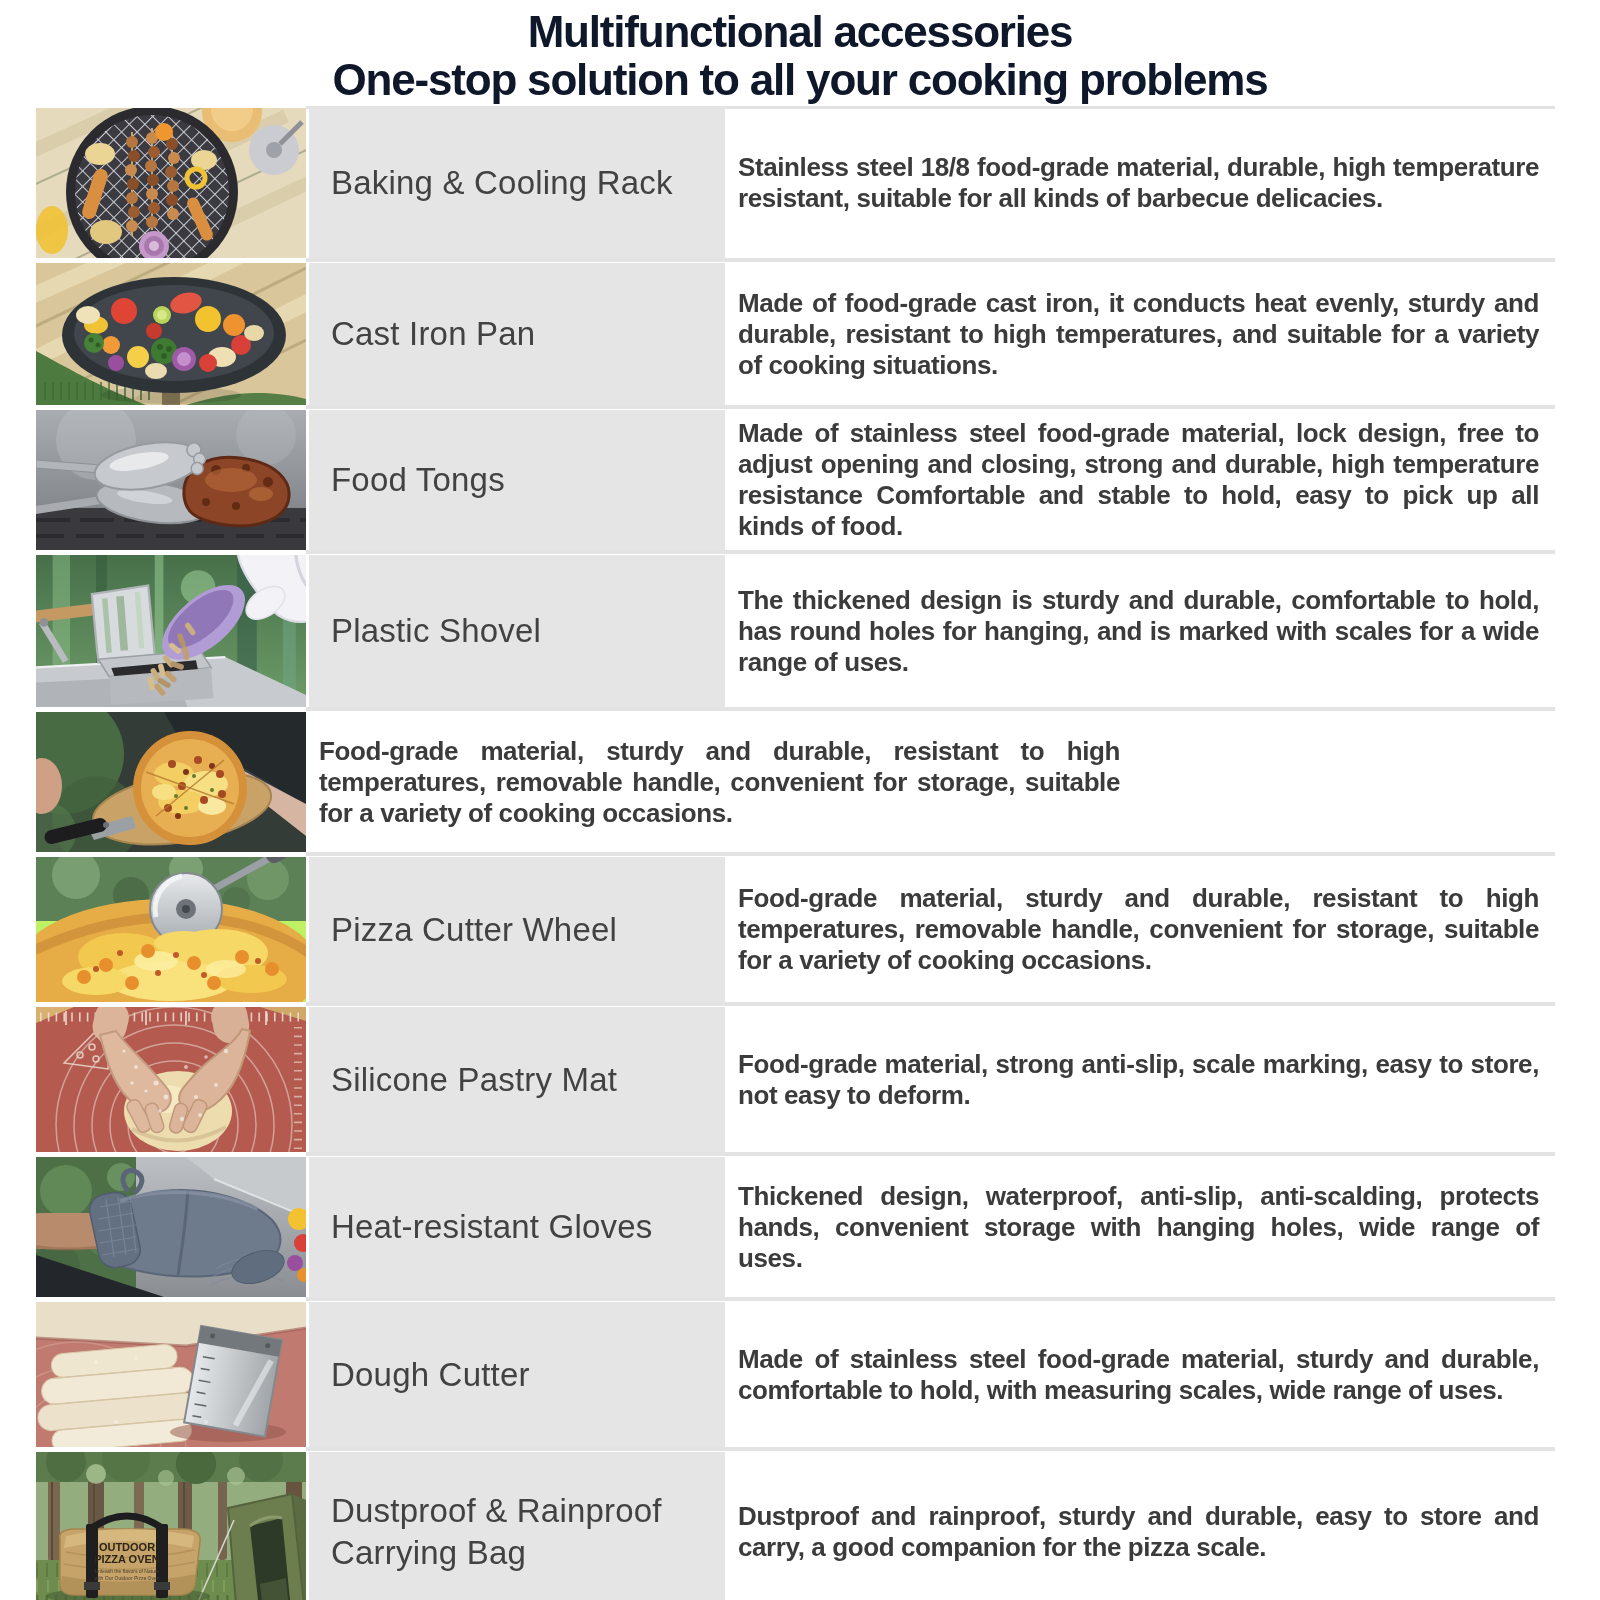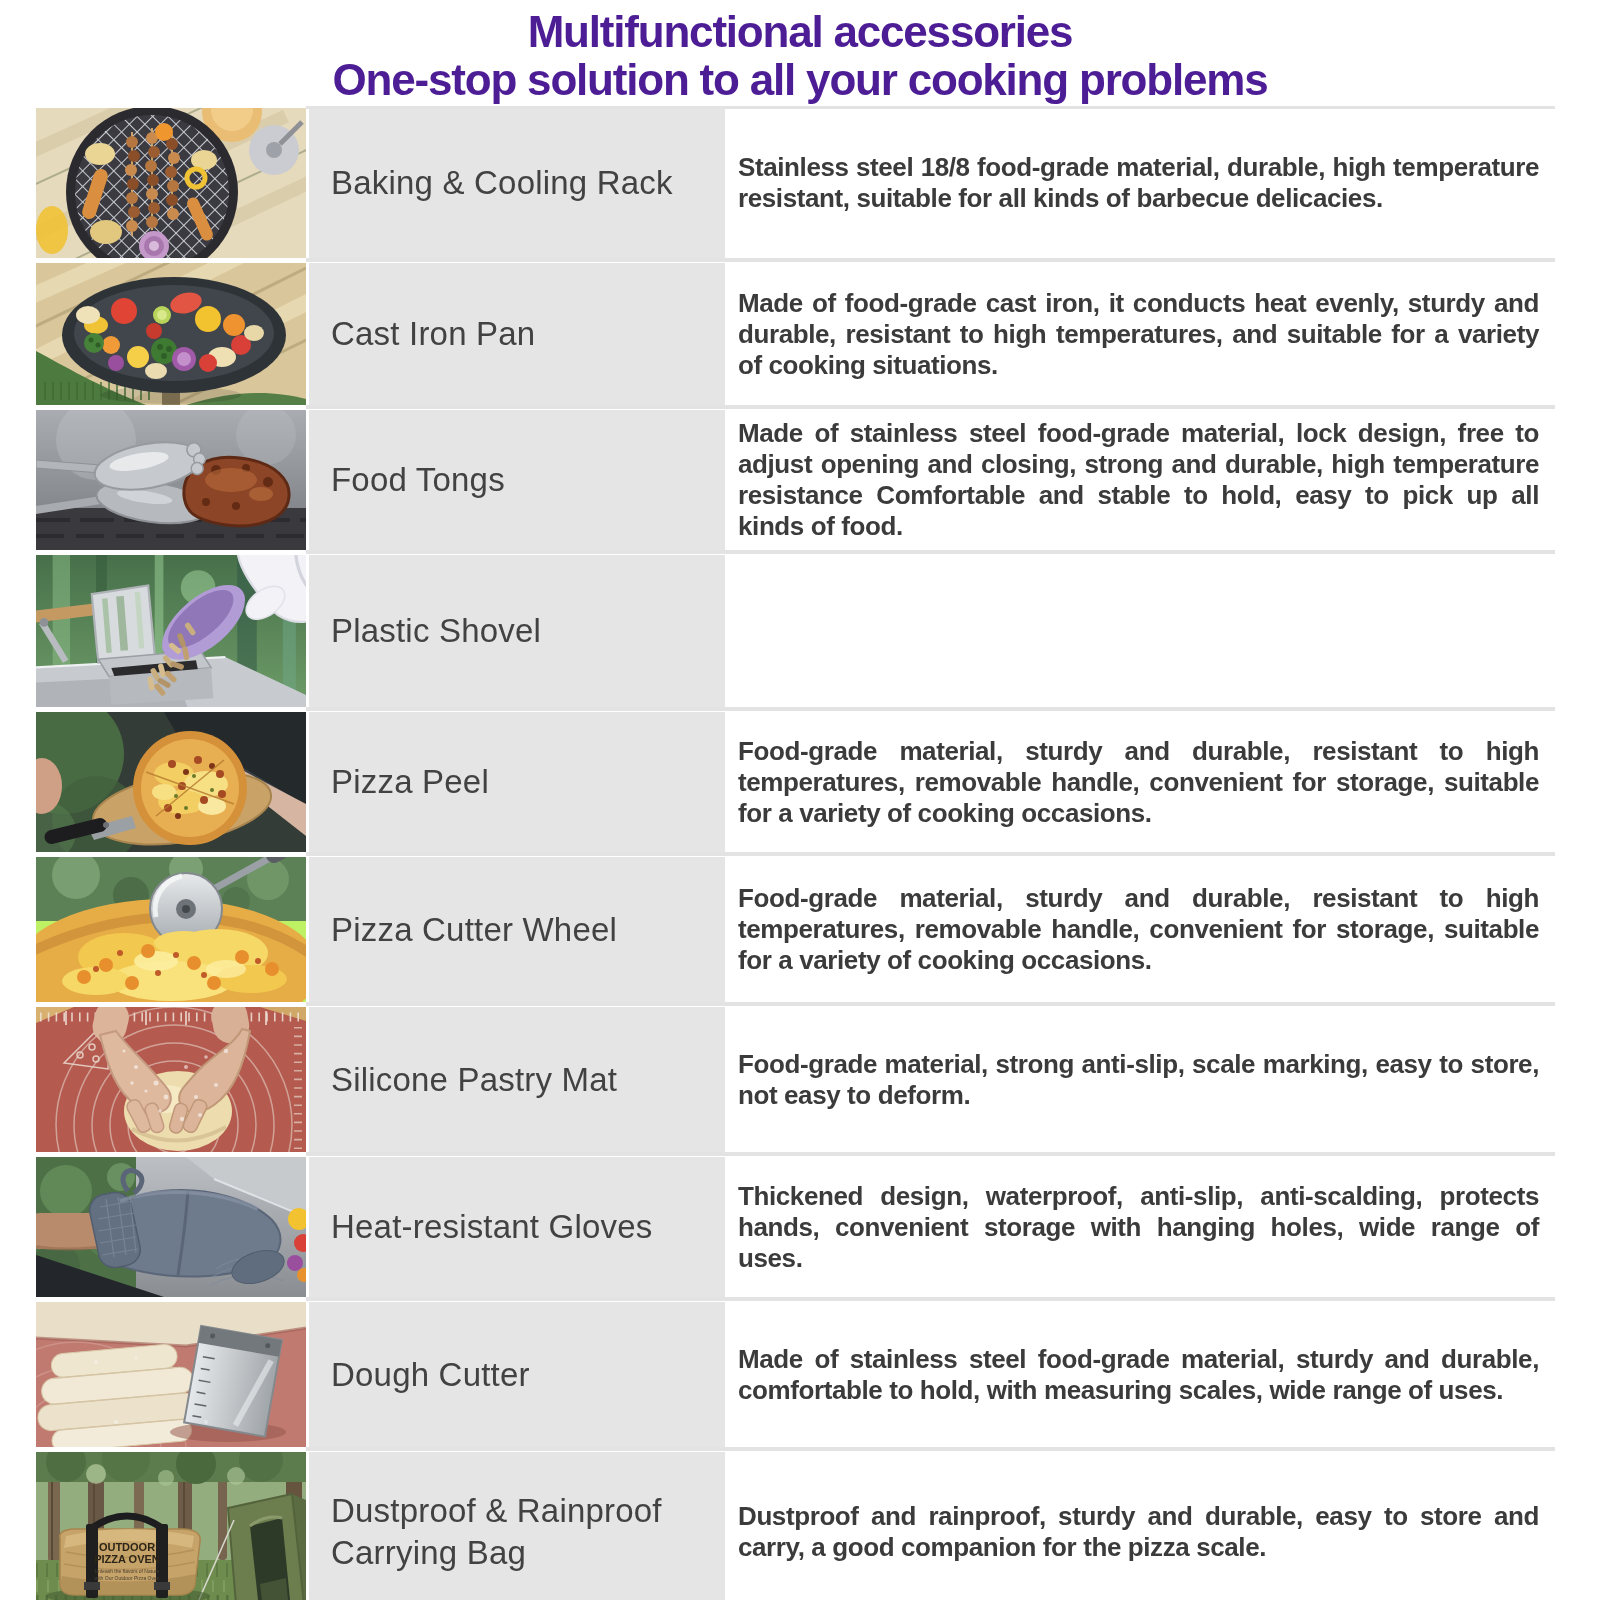--- a/index.html
+++ b/index.html
@@ -1,18 +1,18 @@
 <!DOCTYPE html>
 <html><head>
 <meta charset="utf-8">
 <style>
   html,body{margin:0;padding:0}
   body{width:1600px;height:1600px;background:#ffffff;overflow:hidden;
        font-family:"Liberation Sans",sans-serif}
-  .header{padding-top:8px;text-align:center;color:#4c1d95}
+  .header{padding-top:8px;text-align:center;color:#0f172a}
   .t1,.t2{font-weight:700;font-size:44px;line-height:48px;letter-spacing:-1.2px}
   .rows{margin-top:4px}
   .row{position:relative;display:flex;width:1600px}
   .row + .row{margin-top:5px}
   .row::before{content:"";position:absolute;left:306px;right:45px;top:-5px;height:4px;background:#e3e3e3}
   .row:first-child::before{top:-2px;height:3px}
   .photo{position:relative;width:270px;margin-left:36px;flex:none;overflow:hidden;background:#bef264}
   .photo svg{position:absolute;inset:0;width:100%;height:100%;display:block}
   .name{flex:none;width:416px;margin-left:3px;background:#e5e5e5;display:flex;align-items:center;
         box-sizing:border-box;padding-left:22px;padding-right:10px;
@@ -262,20 +262,23 @@
             <rect x="122" y="118" width="5" height="13" rx="2.5" fill="#c0a070" transform="rotate(-40 124 124)"></rect>
         </g>
         <path d="M196,-4 L272,-4 L272,58 C252,66 234,60 224,46 C212,32 198,14 196,-4 Z" fill="#f3f3f7" stroke="#dcdce4" stroke-width="2"></path>
         <ellipse cx="222" cy="44" rx="20" ry="12" fill="#f3f3f7" stroke="#e2e2ea" stroke-width="1.5" transform="rotate(-35 222 44)"></ellipse>
         <path d="M250,0 C252,20 262,34 272,40" stroke="#d4d4de" stroke-width="3" fill="none"></path>
       </svg>
     </div>
     <div class="name">
         <span>Plastic Shovel</span>
       </div>
+    <div class="desc">
+        <p>The thickened design is sturdy and durable, comfortable to hold, has round holes for hanging, and is marked with scales for a wide range of uses.</p>
+      </div>
   </div>
 
   <div class="row" style="height:140px">
     <div class="photo">
       <svg viewBox="0 0 270 140" preserveAspectRatio="xMidYMid slice">
         <rect width="270" height="140" fill="#333c36"></rect>
         <circle cx="28" cy="42" r="60" fill="#4e7347" opacity=".85"></circle>
           <circle cx="60" cy="108" r="44" fill="#41603c" opacity=".7"></circle>
           <circle cx="10" cy="120" r="30" fill="#567c50" opacity=".6"></circle>
         <polygon points="128,0 270,0 270,96 206,58 142,24" fill="#24292c"></polygon>
@@ -310,23 +313,20 @@
         <g fill="#6a7a2a">
             <circle cx="158" cy="64" r="2"></circle>
             <circle cx="140" cy="84" r="2"></circle>
             <circle cx="176" cy="78" r="2"></circle>
             <circle cx="150" cy="96" r="2"></circle>
           </g>
         <line x1="110" y1="60" x2="198" y2="92" stroke="#b57a2e" stroke-width="1.5" opacity=".8"></line>
         <line x1="120" y1="104" x2="188" y2="48" stroke="#b57a2e" stroke-width="1.5" opacity=".8"></line>
       </svg>
     </div>
-    <div class="name">
-        <span>Pizza Peel</span>
-      </div>
     <div class="desc">
         <p>Food-grade material, sturdy and durable, resistant to high temperatures, removable handle, convenient for storage, suitable for a variety of cooking occasions.</p>
       </div>
   </div>
 
   <div class="row" style="height:145px">
     <div class="photo">
       <svg viewBox="0 0 270 145" preserveAspectRatio="xMidYMid slice">
         <defs>
             <linearGradient id="lg6" x1="0" y1="0" x2="0" y2="1">

